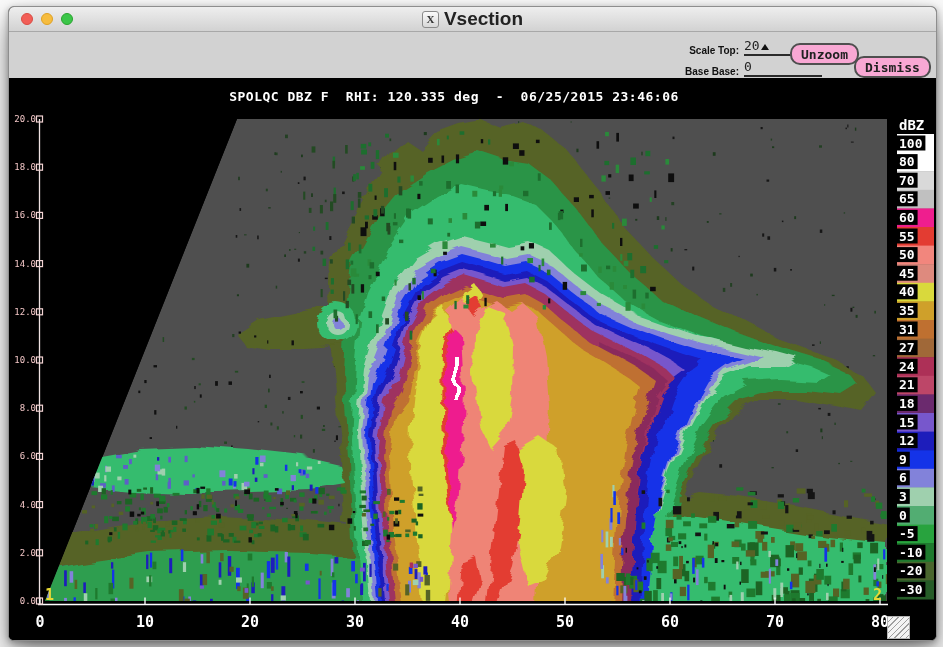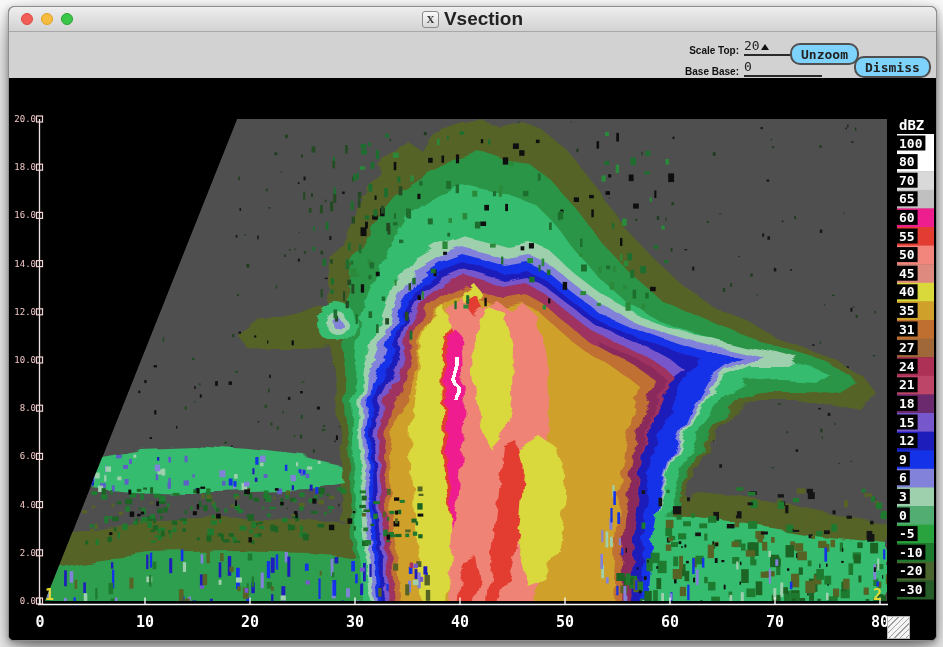--- a/index.html
+++ b/index.html
@@ -19,21 +19,21 @@
   .wtitle{font-size:19px;font-weight:600;color:#222;}
   
   .toolbar{position:relative;height:47px;background:#d2d2d2;border-top:1px solid #a8a8a8;box-sizing:border-box;}
   .fields{position:absolute;left:608px;top:3px;}
   .fieldrow{display:flex;align-items:flex-end;height:21px;}
   .flabel{display:inline-block;width:122px;text-align:right;font-weight:bold;font-size:10px;color:#111;padding-right:5px;}
   .finput{display:inline-block;width:78px;border-bottom:2px solid #2a2a2a;font-family:"DejaVu Sans Mono",monospace;font-size:13px;color:#222;
           height:17px;line-height:17px;}
   .caret{display:inline-block;width:0;height:0;border-left:4px solid transparent;border-right:4px solid transparent;border-bottom:6px solid #111;
          margin-left:1px;vertical-align:baseline;}
-  .xbtn{position:absolute;height:22px;border:2px solid #4f4f4f;border-radius:10px;background:#7dd3fc;color:#222;
+  .xbtn{position:absolute;height:22px;border:2px solid #4f4f4f;border-radius:10px;background:#f9a8d4;color:#222;
         font-family:"DejaVu Sans Mono",monospace;font-weight:bold;font-size:13px;padding:0 9px;cursor:pointer;}
   .xbtn.unzoom{left:781px;top:11px;}
   .xbtn.dismiss{left:845px;top:24px;}
   
   .plotarea{position:relative;height:562px;background:#000;}
   .plot-title{position:absolute;top:11px;left:0;width:890px;text-align:center;color:#fff;
               font-family:"DejaVu Sans Mono",monospace;font-weight:bold;font-size:13px;letter-spacing:.5px;white-space:pre;}
   .grip{position:absolute;left:878px;top:538px;width:23px;height:23px;background:#f4f4f4;border:1px solid #b5b5b5;box-sizing:border-box;
         background-image:repeating-linear-gradient(135deg,rgba(255,255,255,0) 0 3px,#9f9f9f 3px 4px);}
   svg text{user-select:none;}
@@ -65,20 +65,21 @@
         <div class="fieldrow">
           <span class="flabel">Base Base:</span>
           <span class="finput"><span>0</span></span>
         </div>
       </div>
       <button class="xbtn unzoom">Unzoom</button>
       <button class="xbtn dismiss">Dismiss</button>
     </div>
 
     <div class="plotarea">
+      <div class="plot-title">SPOLQC DBZ F  RHI: 120.335 deg  -  06/25/2015 23:46:06</div>
       <svg id="rhi" width="925" height="562" viewBox="0 0 925 562">
         <defs>
           <filter id="rough" x="-10%" y="-10%" width="120%" height="120%">
             <feTurbulence type="fractalNoise" baseFrequency="0.016 0.055" numOctaves="3" seed="11" result="n"></feTurbulence>
             <feDisplacementMap in="SourceGraphic" in2="n" scale="13"></feDisplacementMap>
           </filter>
           <clipPath id="scanClip">
               <polygon points="228,41 878,41 878,523 36,523"></polygon>
             </clipPath>
         </defs>

